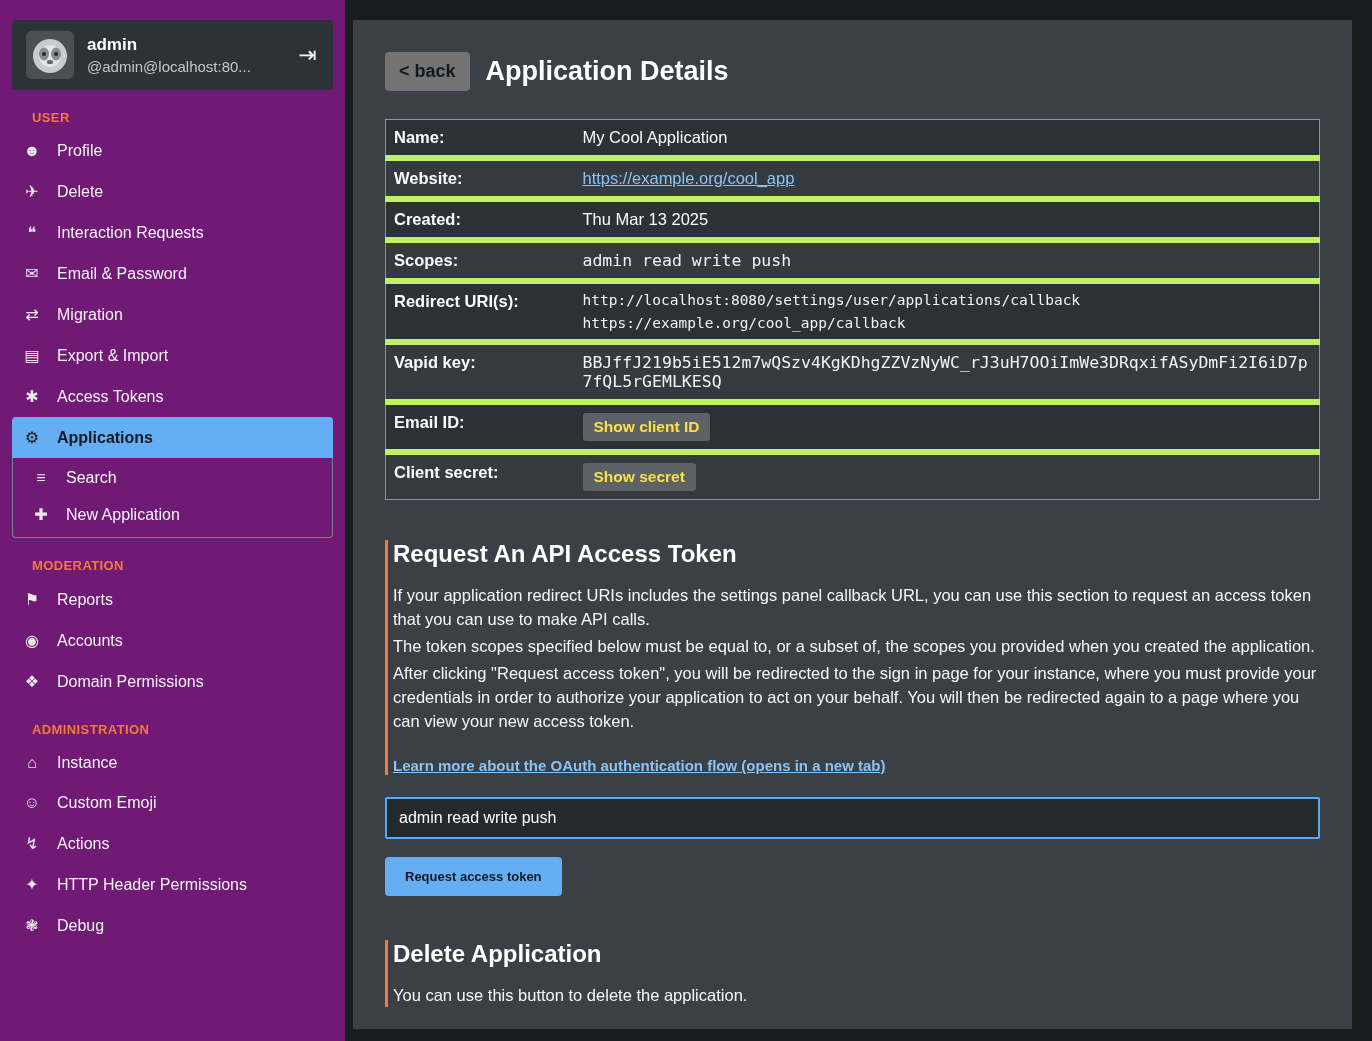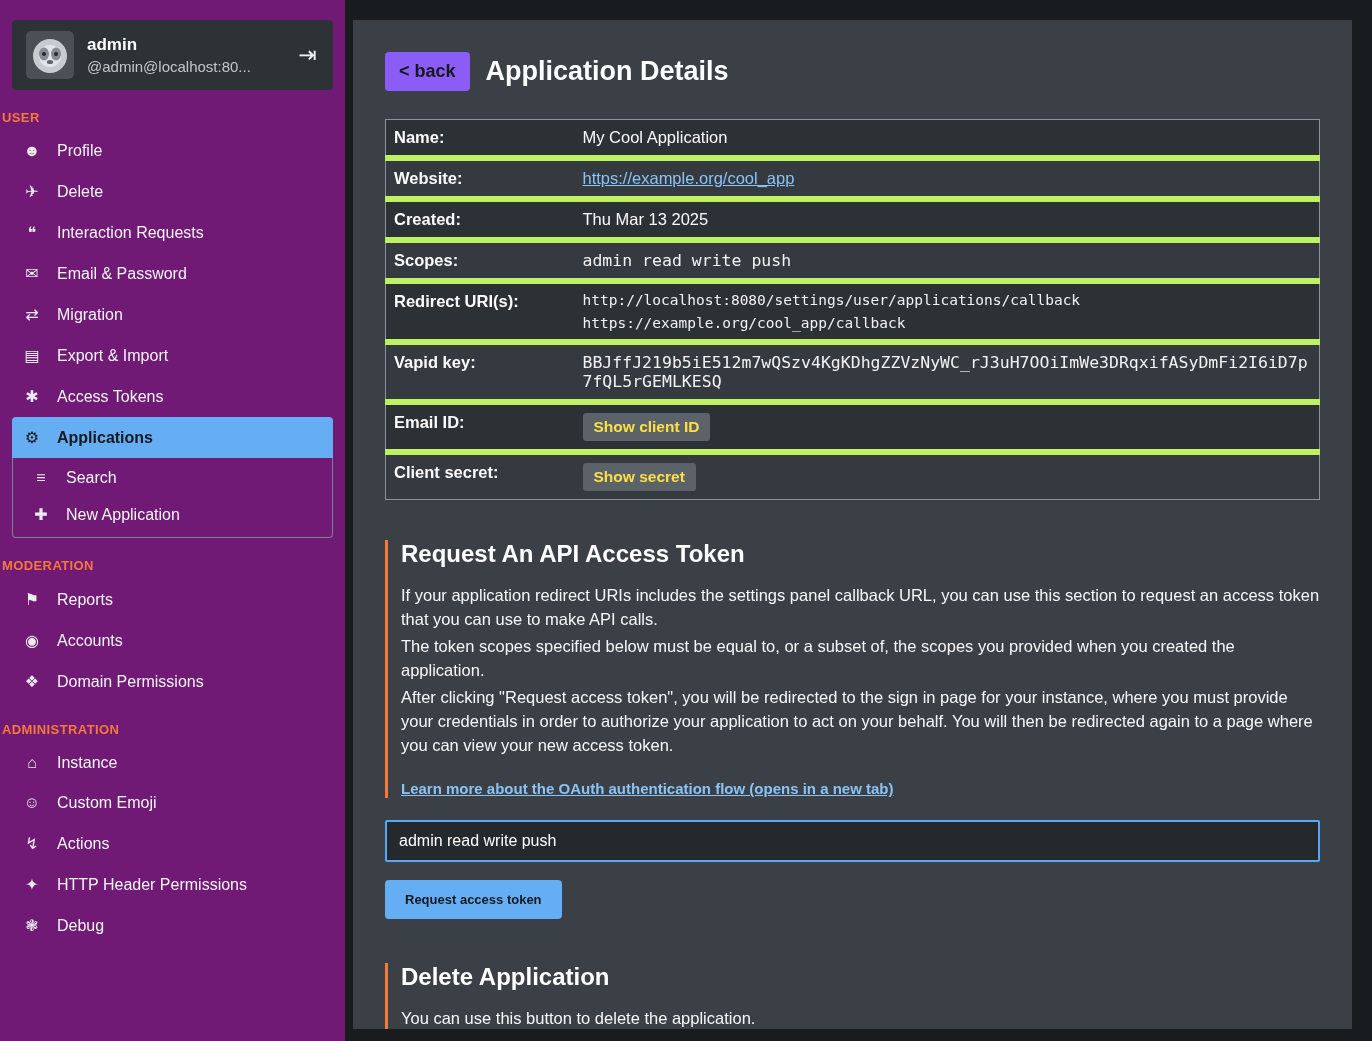--- a/index.html
+++ b/index.html
@@ -34,21 +34,21 @@
     white-space:nowrap; overflow:hidden; text-overflow:ellipsis;
     max-width:178px;
   }
   .logout {
     color:#eef1f3; font-size:22px; line-height:1; cursor:pointer;
     padding:2px 2px; flex:0 0 auto;
   }
   .section-title {
     color:#f5793b;
     font-size:13px; font-weight:700; letter-spacing:.4px;
-    margin:20px 18px 6px 2px;
+    margin:20px 18px 6px 32px;
   }
   .nav-item {
     display:flex; align-items:center; gap:15px;
     margin:0 12px;
     padding:11px 10px;
     font-size:16px;
     color:#f4f5f6;
     cursor:pointer;
     border-radius:3px;
   }
@@ -74,21 +74,21 @@
   
   .main {
     flex:1;
     background:#3b4046;
     margin:20px 20px 12px 8px;
     padding:32px;
     overflow:hidden;
   }
   .page-header { display:flex; align-items:center; gap:16px; margin-bottom:28px; }
   .back-btn {
-    background:#8b5cf6; color:#14191f;
+    background:#737373; color:#14191f;
     border:none; border-radius:4px;
     font-family:inherit;
     font-size:18px; font-weight:700;
     padding:9px 14px; cursor:pointer;
   }
   .page-title { font-size:27px; font-weight:700; color:#ffffff; }
 
   table.details {
     width:100%;
     border-collapse:collapse;
@@ -116,21 +116,21 @@
   .gray-btn {
     background:#5b6268; color:#fde047;
     border:none; border-radius:3px;
     font-family:inherit;
     font-size:15.5px; font-weight:700;
     padding:5px 11px; cursor:pointer;
   }
 
   .callout {
     border-left:3px solid #f5793b;
-    padding-left:13px;
+    padding-left:5px;
     margin-bottom:22px;
   }
   .callout h2 { font-size:24px; font-weight:700; color:#ffffff; margin-bottom:16px; }
   .callout p { font-size:16.5px; line-height:1.45; margin-bottom:3px; color:#f6f7f8; }
   .callout .link-row { display:inline-block; margin-top:20px; font-size:15px;font-weight:bold; }
 
   .form-label {
     display:block;
     font-size:15.5px; font-weight:700;
     margin:26px 0 9px 0;

